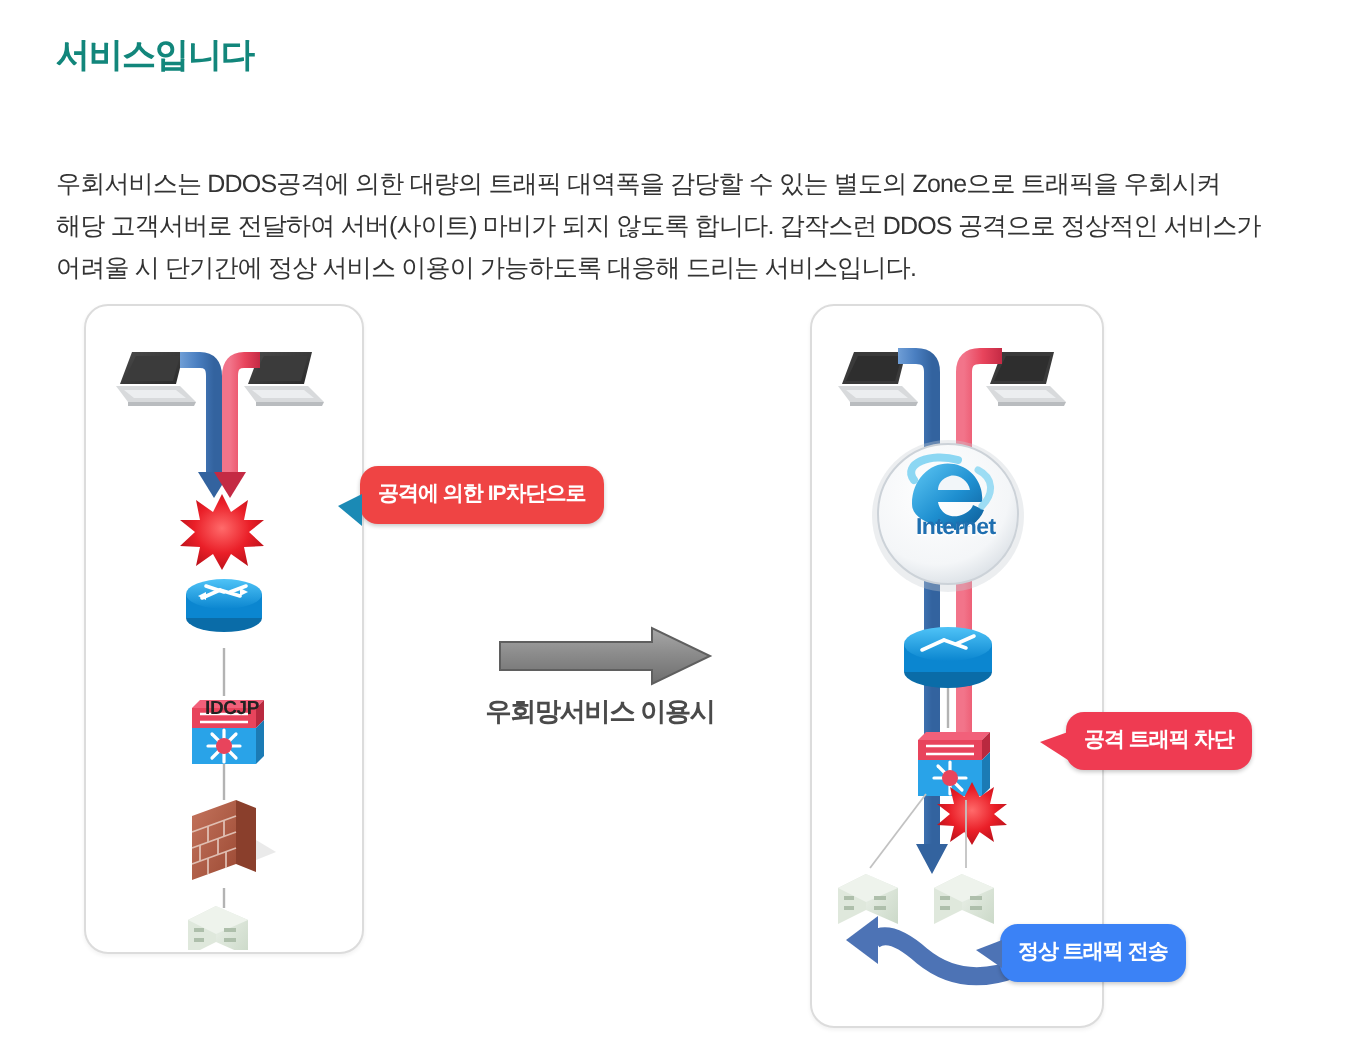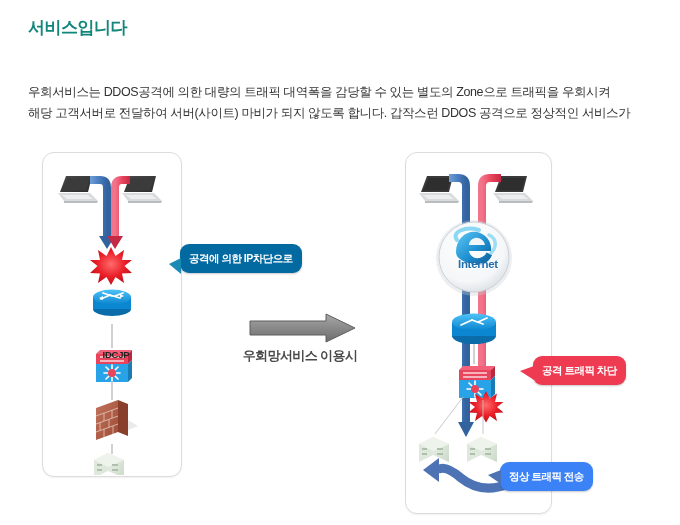--- a/index.html
+++ b/index.html
@@ -33,21 +33,21 @@
   .abs{position:absolute;}
 
   
   .callout{
     position:absolute;color:#ffffff;font-weight:bold;
     font-size:10.5px;line-height:15px;letter-spacing:-0.5px;
     border-radius:9px;padding:7px 9px;text-align:center;white-space:nowrap;
     box-shadow:0 1px 2px rgba(0,0,0,0.22);
   }
   .callout .tail{position:absolute;width:0;height:0;}
-  #callout-attack-block{background:#0369a1;left:180px;top:244px;}
+  #callout-attack-block{background:#ef4444;left:180px;top:233px;}
   #callout-attack-block .tail{
     left:-11px;top:14px;
     border-top:6px solid transparent;border-bottom:10px solid transparent;
     border-right:12px solid #1b8ab5;
   }
   #callout-traffic-block{background:#ef3b52;left:533px;top:356px;}
   #callout-traffic-block .tail{
     left:-13px;top:10px;
     border-top:5px solid transparent;border-bottom:9px solid transparent;
     border-right:14px solid #ef3b52;
@@ -81,20 +81,21 @@
   }
 </style>
 </head>
 <body>
 
 <div id="page-title">서비스입니다</div>
 
 <div id="intro">
   <div>우회서비스는 DDOS공격에 의한 대량의 트래픽 대역폭을 감당할 수 있는 별도의 Zone으로 트래픽을 우회시켜</div>
   <div>해당 고객서버로 전달하여 서버(사이트) 마비가 되지 않도록 합니다. 갑작스런 DDOS 공격으로 정상적인 서비스가</div>
+  <div>어려울 시 단기간에 정상 서비스 이용이 가능하도록 대응해 드리는 서비스입니다.</div>
 </div>
 
 <div class="panel" id="panel-left"></div>
 
 <svg class="abs" style="left:42px;top:152px;" width="138" height="323">
   <defs>
     <linearGradient id="lapScreen" x1="0" y1="0" x2="1" y2="1">
       <stop offset="0%" stop-color="#4a4a4a"></stop>
         <stop offset="100%" stop-color="#2a2a2a"></stop>
     </linearGradient>

